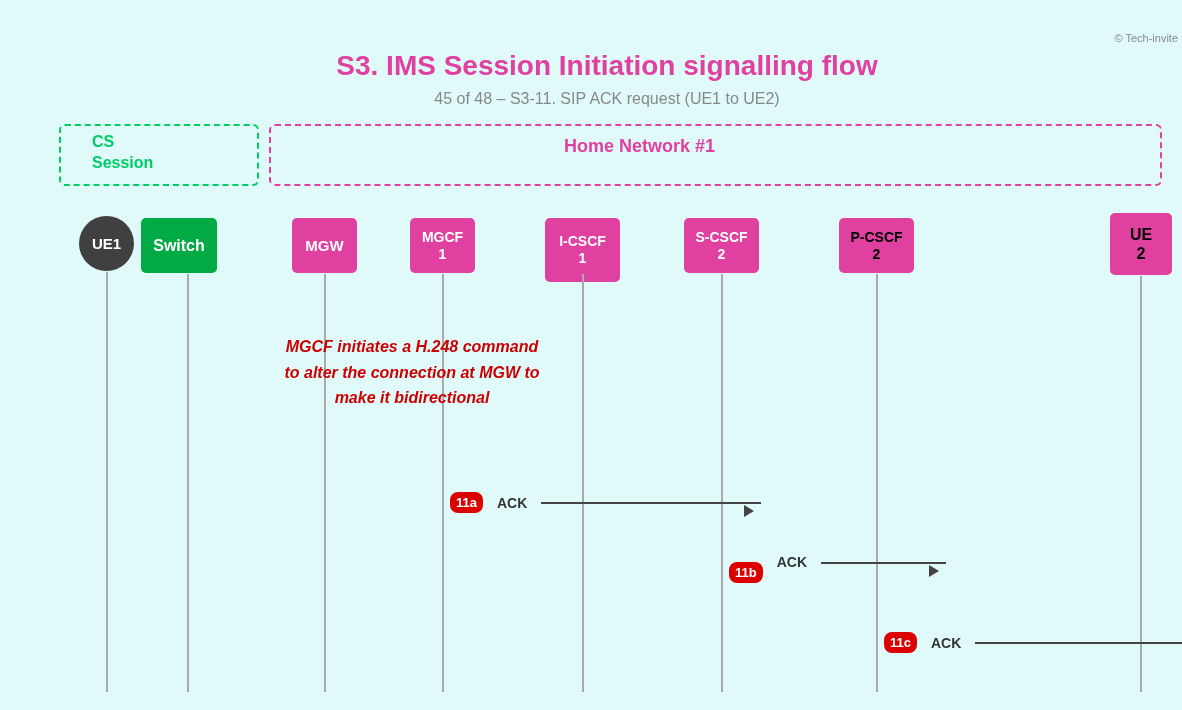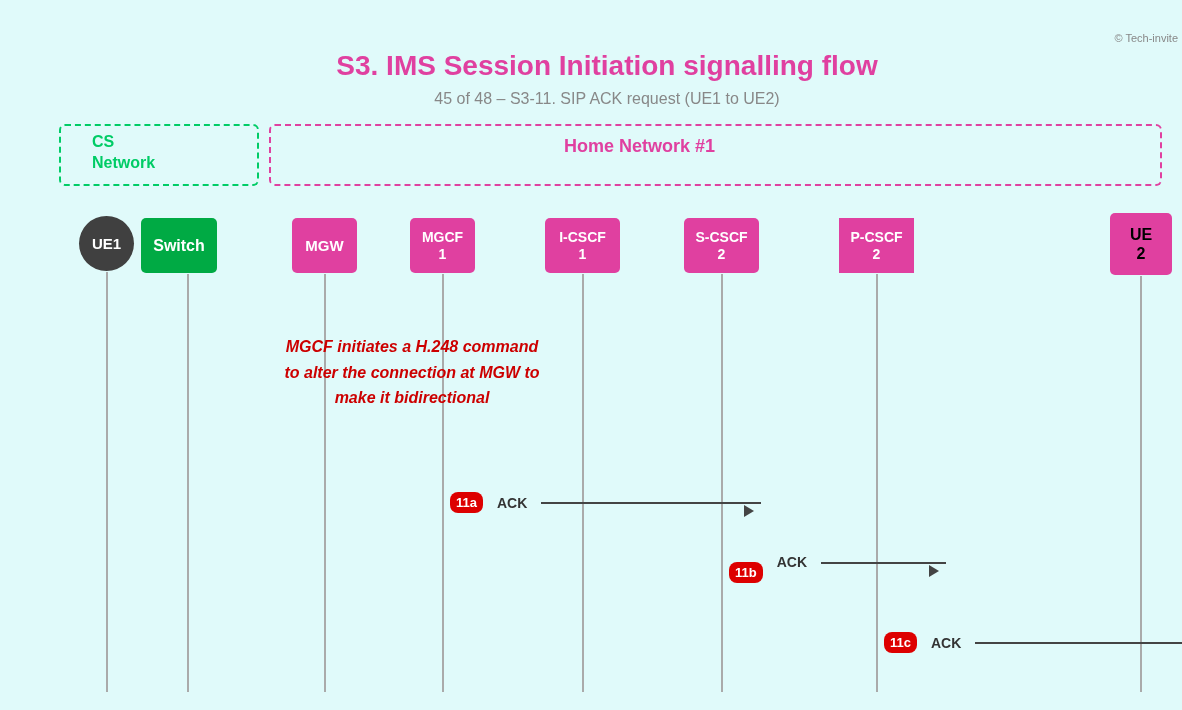--- a/index.html
+++ b/index.html
@@ -48,40 +48,40 @@
 <div class="copyright">© Tech-invite</div>
 
 <div class="header">
   <div class="title-main">S3.  IMS Session Initiation signalling flow</div>
   <div class="title-sub">45 of 48 – S3-11. SIP ACK request (UE1 to UE2)</div>
 </div>
 
 <div style="position:absolute; left:35px; top:100px; width:200px; height:62px; border:2px dashed #00cc66; border-radius:6px;"></div>
 
 <div style="position:absolute; left:60px; top:108px; font-size:16px; font-weight:bold; color:#00cc66; line-height:1.3;">
-  <span>CS</span><br><span>Network</span>
+  <span>CS</span><br><span>Session</span>
 </div>
 
 <div style="position:absolute; left:245px; top:100px; right:28px; height:62px; border:2px dashed #e040a0; border-radius:6px;"></div>
 
 <div style="position:absolute; left:540px; top:112px; font-size:18px; font-weight:bold; color:#e040a0;">Home Network #1</div>
 
 <div style="position:absolute; left:55px; top:192px; width:55px; height:55px; border-radius:50%; background:#404040; display:flex; align-items:center; justify-content:center; color:white; font-weight:bold; font-size:15px;">UE1</div>
 
 <div style="position:absolute; left:117px; top:194px; width:76px; height:55px; background:#00aa44; border-radius:5px; display:flex; align-items:center; justify-content:center; color:white; font-weight:bold; font-size:16px;">Switch</div>
 
 <div style="position:absolute; left:268px; top:194px; width:65px; height:55px; background:#e040a0; border-radius:5px; display:flex; align-items:center; justify-content:center; color:white; font-weight:bold; font-size:15px;">MGW</div>
 
 <div style="position:absolute; left:386px; top:194px; width:65px; height:55px; background:#e040a0; border-radius:5px; display:flex; align-items:center; justify-content:center; color:white; font-weight:bold; font-size:14px; text-align:center; line-height:1.2;">MGCF<br>1</div>
 
-<div style="position:absolute; left:521px; top:194px; width:75px; height:55px; background:#e040a0; border-radius:5px; display:flex; align-items:center; justify-content:center; color:white; font-weight:bold; font-size:14px; text-align:center; line-height:1.2;">I-CSCF<br>1</div>
+<div style="position:absolute; left:521px; top:194px; width:75px; height:64px; background:#e040a0; border-radius:5px; display:flex; align-items:center; justify-content:center; color:white; font-weight:bold; font-size:14px; text-align:center; line-height:1.2;">I-CSCF<br>1</div>
 
 <div style="position:absolute; left:660px; top:194px; width:75px; height:55px; background:#e040a0; border-radius:5px; display:flex; align-items:center; justify-content:center; color:white; font-weight:bold; font-size:14px; text-align:center; line-height:1.2;">S-CSCF<br>2</div>
 
-<div style="position:absolute; left:815px; top:194px; width:75px; height:55px; background:#e040a0; border-radius:0; display:flex; align-items:center; justify-content:center; color:#ffffff; font-weight:bold; font-size:14px; text-align:center; line-height:1.2;">P-CSCF<br>2</div>
+<div style="position:absolute; left:815px; top:194px; width:75px; height:55px; background:#e040a0; border-radius:5px; display:flex; align-items:center; justify-content:center; color:#000000; font-weight:bold; font-size:14px; text-align:center; line-height:1.2;">P-CSCF<br>2</div>
 
 <div style="position:absolute; left:1086px; top:189px; width:62px; height:62px; background:#e040a0; border-radius:5px; display:flex; align-items:center; justify-content:center; color:#000000; font-weight:bold; font-size:16px; text-align:center; line-height:1.2;">UE<br>2</div>
 
 <div style="position:absolute; left:82px; top:248px; width:2px; height:420px; background:#aaa;"></div>
 <div style="position:absolute; left:163px; top:250px; width:2px; height:418px; background:#aaa;"></div>
 <div style="position:absolute; left:300px; top:250px; width:2px; height:418px; background:#aaa;"></div>
 <div style="position:absolute; left:418px; top:250px; width:2px; height:418px; background:#aaa;"></div>
 <div style="position:absolute; left:558px; top:250px; width:2px; height:418px; background:#aaa;"></div>
 <div style="position:absolute; left:697px; top:250px; width:2px; height:418px; background:#aaa;"></div>
 <div style="position:absolute; left:852px; top:250px; width:2px; height:418px; background:#aaa;"></div>

